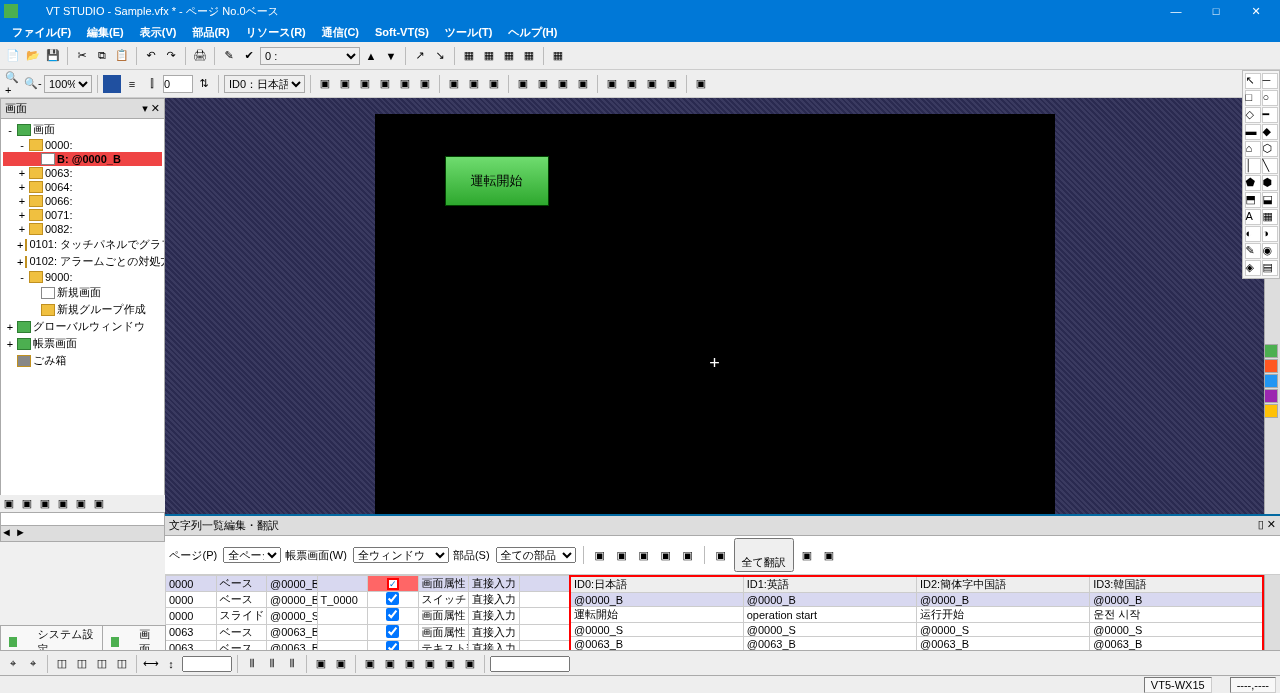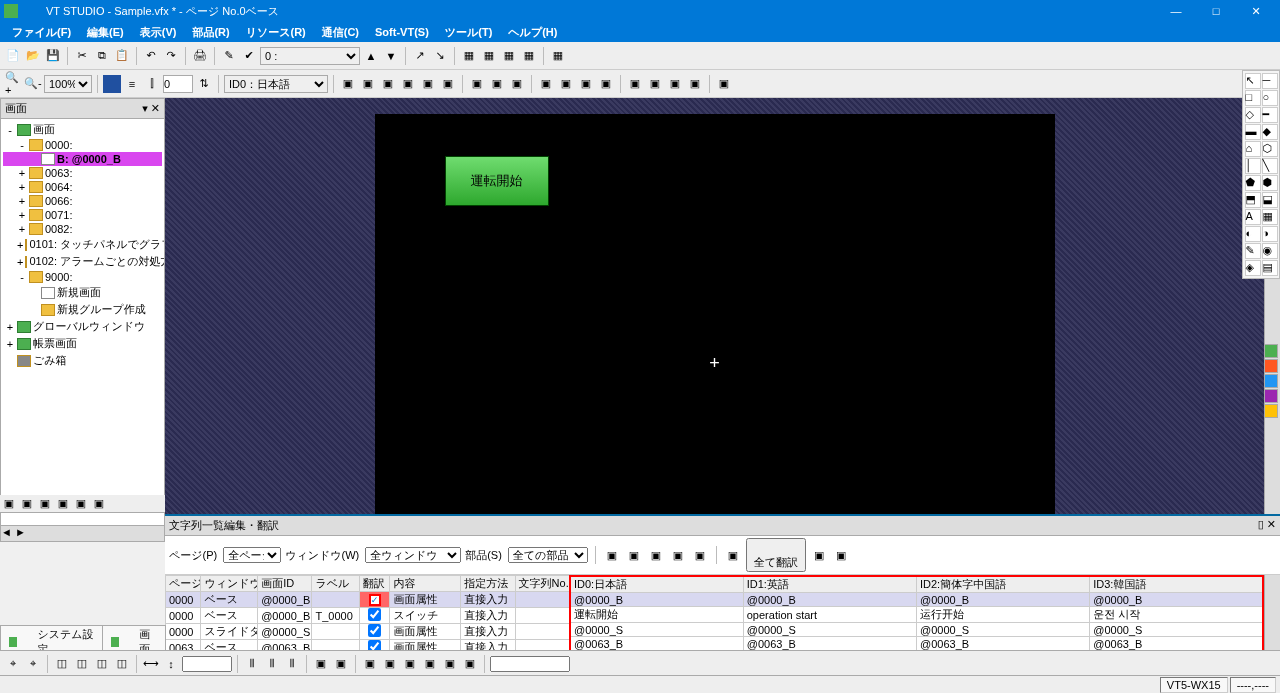--- a/index.html
+++ b/index.html
@@ -17,21 +17,21 @@
 .tsep { width: 1px; height: 18px; background: #bbb; margin: 0 3px; }
 .toolbar select, .toolbar input { height: 18px; font-size: 11px; border: 1px solid #aaa; }
 .main-split { display: flex; height: 444px; }
 .left-panel { width: 165px; background: #fff; border: 1px solid #aaa; display: flex; flex-direction: column; }
 .panel-title { background: #ddd; padding: 2px 4px; border-bottom: 1px solid #aaa; display: flex; justify-content: space-between; align-items: center; }
 .tree { flex: 1; overflow: auto; padding: 2px; }
 .tree-node { display: flex; align-items: center; padding: 1px 0; white-space: nowrap; }
 .tree-node.lv0 { padding-left: 2px; }
 .tree-node.lv1 { padding-left: 14px; }
 .tree-node.lv2 { padding-left: 26px; }
-.tree-node.sel { background: #d946ef; font-weight: bold; }
+.tree-node.sel { background: #ef4444; font-weight: bold; }
 .tree-exp { width: 10px; text-align: center; }
 .tree-ico { width: 14px; height: 12px; background: #f0c040; margin: 0 2px; border: 1px solid #c09020; }
 .tree-ico.green { background: #4caf50; border-color: #2e7d32; }
 .tree-ico.page { background: #fff; border: 1px solid #888; }
 .tree-ico.trash { background: #888; }
 .canvas-area { flex: 1; position: relative; background: #4a4a60; overflow: hidden; }
 .canvas-wrap { position: absolute; inset: 0 16px 16px 0; background: repeating-linear-gradient(45deg, #2a2a50, #2a2a50 2px, #3a3a60 2px, #3a3a60 4px); display: flex; justify-content: center; align-items: flex-start; padding-top: 16px; overflow: auto; }
 .canvas { width: 680px; height: 415px; background: #000; position: relative; }
 .canvas-btn { position: absolute; left: 70px; top: 42px; width: 104px; height: 50px; background: linear-gradient(#6fdc6f, #2ea82e); border: 1px solid #004400; color: #000; display: flex; align-items: center; justify-content: center; font-size: 13px; }
 .canvas-cross { position: absolute; left: 50%; top: 60%; color: #fff; font-size: 18px; transform: translate(-50%, -50%); }
@@ -52,21 +52,21 @@
 .bp-table th { background: #eee; font-weight: normal; text-align: left; }
 .bp-table tr.sel td { background: #d8d8f0; }
 .red-box { border: 2px solid #f00; }
 .chk-cell-hi { background: #f66 !important; }
 .moved-check { display: inline-block; width: 12px; height: 12px; border: 2px solid #f00; background: #fff; text-align: center; line-height: 9px; font-size: 9px; color: #0078d7; }
 .bp-hscroll { height: 16px; background: #ddd; border-top: 1px solid #aaa; display: flex; align-items: center; justify-content: center; }
 .bottom-tabs { display: flex; background: #eee; border-top: 1px solid #aaa; height: 18px; align-items: center; }
 .bottom-tabs .tab { padding: 1px 8px; border: 1px solid #aaa; background: #f8f8f8; margin-right: -1px; display: flex; align-items: center; gap: 20px; }
 .tab-ico { width: 10px; height: 10px; background: #4caf50; }
 .toolbar3 { height: 26px; background: #eee; border-top: 1px solid #aaa; display: flex; align-items: center; padding: 0 4px; gap: 2px; }
-.statusbar { position: absolute; left: 0; right: 0; bottom: 0; height: 18px; background: #eee; border-top: 1px solid #aaa; display: flex; align-items: center; justify-content: flex-end; padding: 0 4px; gap: 2px; }
+.statusbar { position: absolute; left: 0; right: 0; bottom: 0; height: 18px; background: #eee; border-top: 1px solid #aaa; display: flex; align-items: center; justify-content: flex-end; padding: 0 4px; gap: 18px; }
 .status-cell { border: 1px inset #ccc; padding: 1px 6px; background: #f8f8f8; }
 </style>
 </head>
 <body>
 
 <div class="titlebar">
   <div class="icon"></div>
   <div class="title">VT STUDIO - Sample.vfx * - ページ No.0ベース</div>
   <div class="win-controls">
     <div>—</div>
@@ -122,21 +122,21 @@
   <div class="tbtn">🔍+</div>
   <div class="tbtn">🔍-</div>
   <select style="width:48px"><option>100%</option></select>
   <div class="tsep"></div>
   <div class="tbtn" style="background:#2050a0"></div>
   <div class="tbtn">≡</div>
   <div class="tbtn">⫿</div>
   <input style="width: 30px;" value="0">
   <div class="tbtn">⇅</div>
   <div class="tsep"></div>
-  <select style="width:104px"><option>ID0：日本語</option></select>
+  <select style="width:81px"><option>ID0：日本語</option></select>
   <div class="tsep"></div>
   <div class="tbtn">▣</div>
   <div class="tbtn">▣</div>
   <div class="tbtn">▣</div>
   <div class="tbtn">▣</div>
   <div class="tbtn">▣</div>
   <div class="tbtn">▣</div>
   <div class="tsep"></div>
   <div class="tbtn">▣</div>
   <div class="tbtn">▣</div>
@@ -267,49 +267,39 @@
 </div>
 
 <div class="bottom-panel" style="position:absolute;left:165px;right:0;top:514px;">
   <div class="bp-title">
     <span>文字列一覧編集・翻訳</span>
     <span>▯ ✕</span>
   </div>
   <div class="bp-toolbar">
     <label>ページ(P)</label>
     <select style="width:58px"><option>全ページ</option></select>
-    <label>ウィンドウ(W)</label>
+    <label>帳票画面(W)</label>
     <select style="width:96px"><option>全ウィンドウ</option></select>
     <label>部品(S)</label>
     <select style="width:80px"><option>全ての部品</option></select>
     <div class="tsep"></div>
     <div class="tbtn">▣</div>
     <div class="tbtn">▣</div>
     <div class="tbtn">▣</div>
     <div class="tbtn">▣</div>
     <div class="tbtn">▣</div>
     <div class="tsep"></div>
     <div class="tbtn">▣</div>
     <button style="height:18px;padding:15px 6px">全て翻訳</button>
     <div class="tbtn">▣</div>
     <div class="tbtn">▣</div>
   </div>
   <div class="bp-table-wrap">
     <table class="bp-table" id="tbl-left" style="width:405px">
         <tbody>
-          <tr>
-            <th style="width:30px">ページ</th>
-            <th style="width:48px">ウィンドウ</th>
-            <th style="width:46px">画面ID</th>
-            <th style="width:40px">ラベル</th>
-            <th style="width:26px">翻訳</th>
-            <th style="width:60px">内容</th>
-            <th style="width:46px">指定方法</th>
-            <th style="width:46px">文字列No.</th>
-          </tr>
           <tr class="sel">
             <td>0000</td>
             <td>ベース</td>
             <td>@0000_B</td>
             <td></td>
             <td class="chk-cell-hi" style="text-align:center"><span class="moved-check">✓</span></td>
             <td>画面属性</td>
             <td>直接入力</td>
             <td></td>
           </tr>

